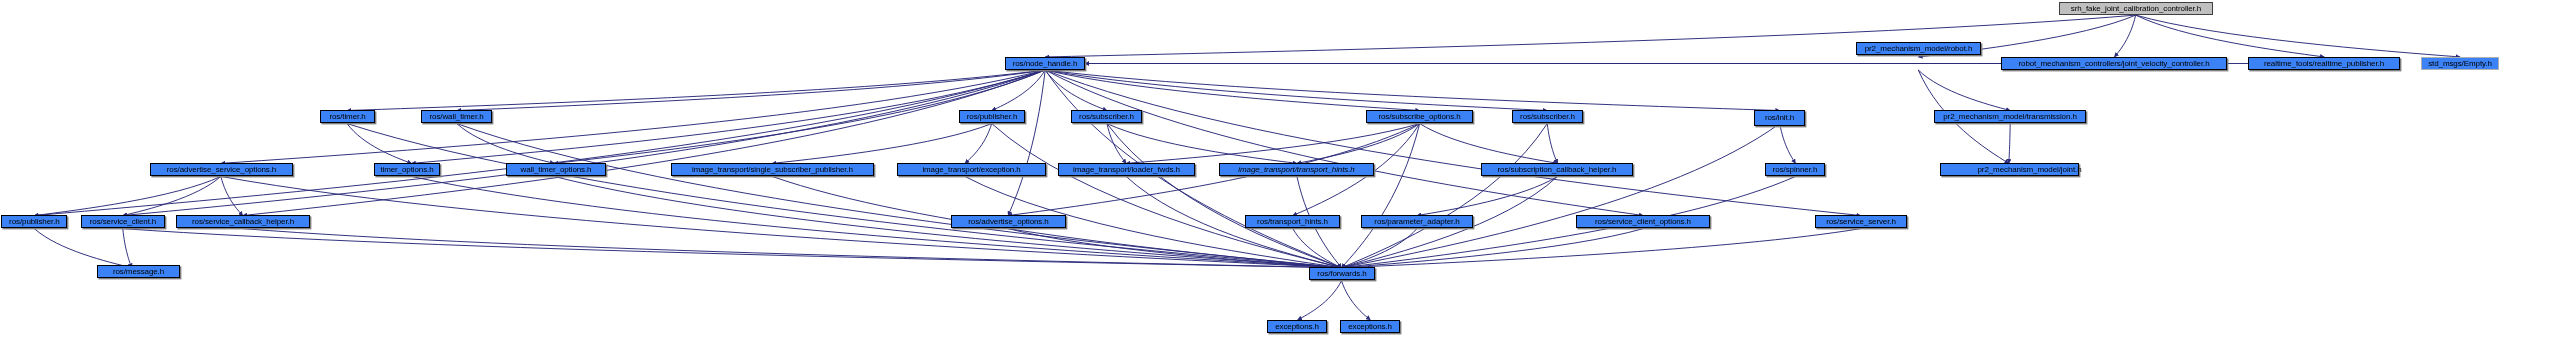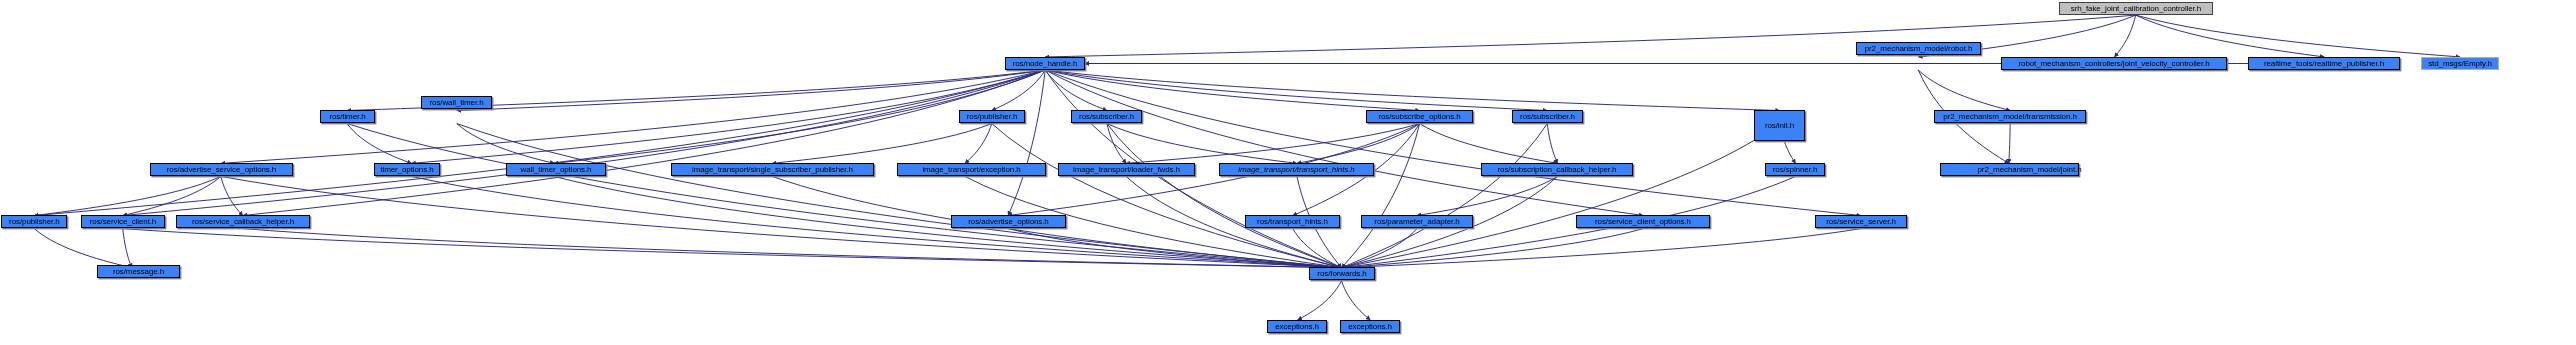--- a/index.html
+++ b/index.html
@@ -136,26 +136,26 @@
   </svg>
   <div id="node-layer">
       <div class="node root" style="left: 2059px; top: 2.1px; width: 154px; height: 13px;">srh_fake_joint_calibration_controller.h</div>
       <div class="node shadow" style="left: 1856px; top: 42px; width: 125px; height: 13px;">pr2_mechanism_model/robot.h</div>
       <div class="node shadow" style="left: 2001px; top: 57px; width: 226px; height: 13px;">robot_mechanism_controllers/joint_velocity_controller.h</div>
       <div class="node shadow" style="left: 2248px; top: 57px; width: 152px; height: 13px;">realtime_tools/realtime_publisher.h</div>
       <div class="node faded" style="left: 2421px; top: 57px; width: 78px; height: 13px;">std_msgs/Empty.h</div>
       <div class="node shadow" style="left: 1005px; top: 57px; width: 80px; height: 13px;">ros/node_handle.h</div>
       <div class="node shadow" style="left: 1934px; top: 110px; width: 152px; height: 13px;">pr2_mechanism_model/transmission.h</div>
       <div class="node shadow" style="left: 320px; top: 110px; width: 55px; height: 13px;">ros/timer.h</div>
-      <div class="node shadow" style="left: 421px; top: 96px; width: 71px; height: 13px;">ros/wall_timer.h</div>
+      <div class="node shadow" style="left: 421px; top: 110px; width: 71px; height: 13px;">ros/wall_timer.h</div>
       <div class="node shadow" style="left: 959px; top: 110px; width: 66px; height: 13px;">ros/publisher.h</div>
       <div class="node shadow" style="left: 1071px; top: 110px; width: 71px; height: 13px;">ros/subscriber.h</div>
       <div class="node shadow" style="left: 1366px; top: 110px; width: 107px; height: 13px;">ros/subscribe_options.h</div>
       <div class="node shadow" style="left: 1512px; top: 110px; width: 71px; height: 13px;">ros/subscriber.h</div>
-      <div class="node shadow" style="left: 1754px; top: 110px; width: 51px; height: 31px;">ros/init.h</div>
+      <div class="node shadow" style="left: 1754px; top: 110px; width: 51px; height: 16px;">ros/init.h</div>
       <div class="node shadow" style="left: 150px; top: 163px; width: 143px; height: 13px;">ros/advertise_service_options.h</div>
       <div class="node shadow" style="left: 374px; top: 163px; width: 66px; height: 13px;">timer_options.h</div>
       <div class="node shadow" style="left: 506px; top: 163px; width: 100px; height: 13px;">wall_timer_options.h</div>
       <div class="node shadow" style="left: 671px; top: 163px; width: 203px; height: 13px;">image_transport/single_subscriber_publisher.h</div>
       <div class="node shadow" style="left: 897px; top: 163px; width: 149px; height: 13px;">image_transport/exception.h</div>
       <div class="node shadow" style="left: 1058px; top: 163px; width: 137px; height: 13px;">image_transport/loader_fwds.h</div>
       <div class="node shadow" style="left: 1219px; top: 163px; width: 155px; height: 13px; font-style: italic;">image_transport/transport_hints.h</div>
       <div class="node shadow" style="left: 1481px; top: 163px; width: 152px; height: 13px;">ros/subscription_callback_helper.h</div>
       <div class="node shadow" style="left: 1765px; top: 163px; width: 60px; height: 13px;">ros/spinner.h</div>
       <div class="node shadow" style="left: 1940px; top: 163px; width: 139px; height: 13px; padding-left: 40px;">pr2_mechanism_model/joint.h</div>

